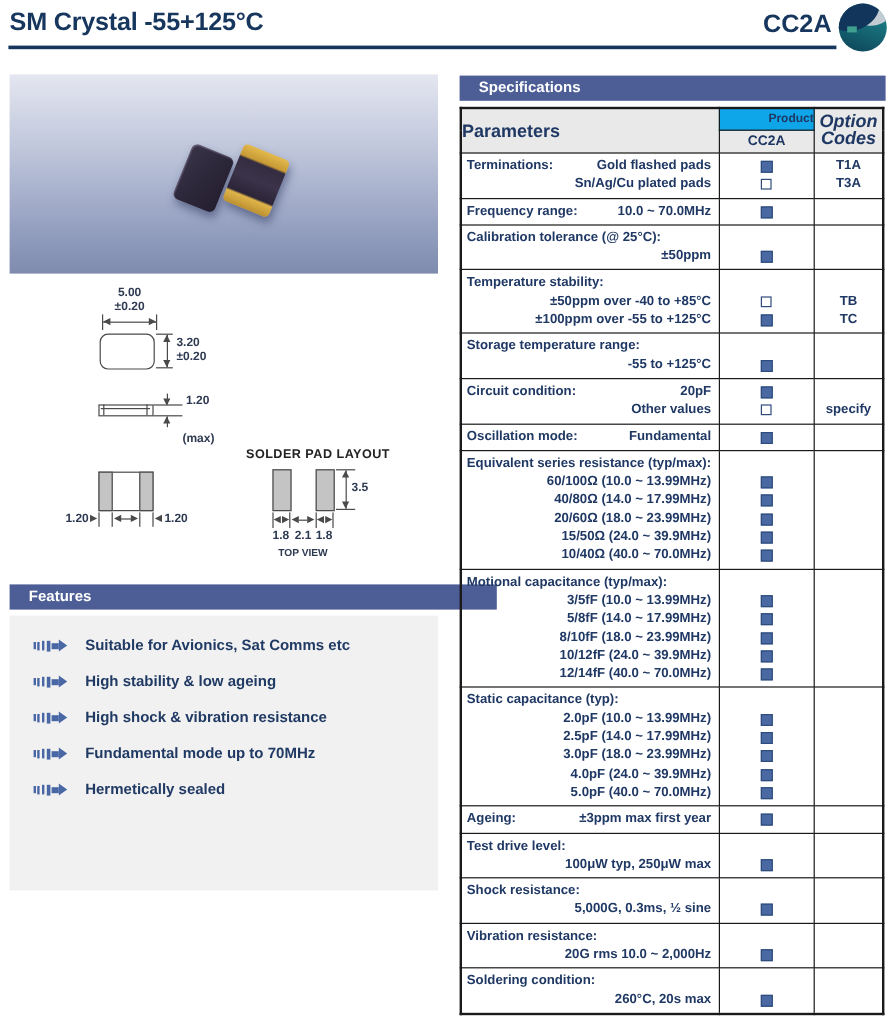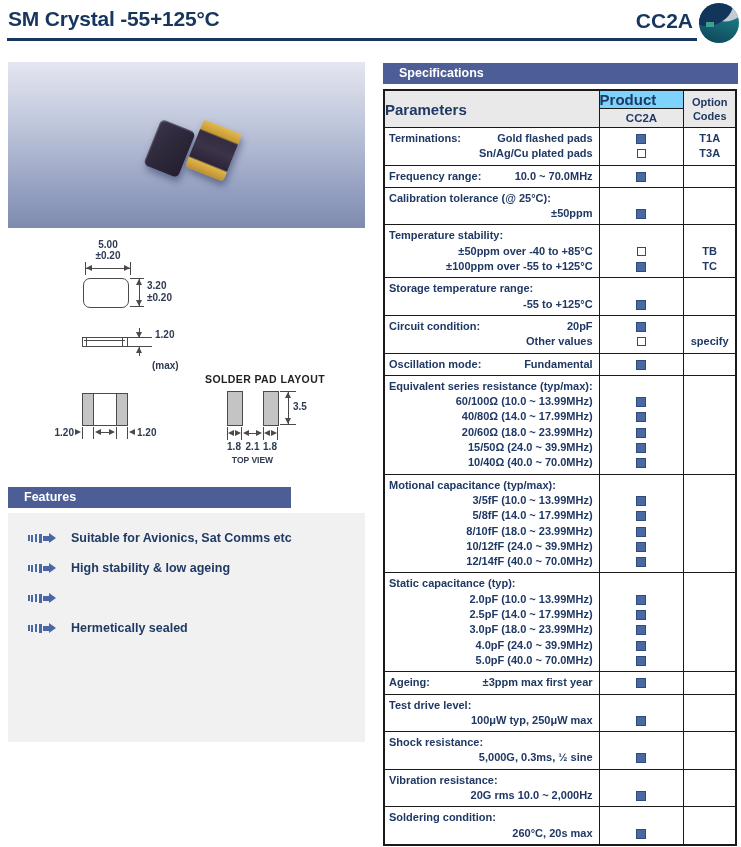--- a/index.html
+++ b/index.html
@@ -33,40 +33,40 @@
   .tri{position:absolute;width:0;height:0;}
   .tri-l{border-top:3px solid transparent;border-bottom:3px solid transparent;border-right:6px solid #4a4a4a;}
   .tri-r{border-top:3px solid transparent;border-bottom:3px solid transparent;border-left:6px solid #4a4a4a;}
   .tri-u{border-left:3px solid transparent;border-right:3px solid transparent;border-bottom:6px solid #4a4a4a;}
   .tri-d{border-left:3px solid transparent;border-right:3px solid transparent;border-top:6px solid #4a4a4a;}
   .outline-rect{position:absolute;border:1.5px solid #4a4a4a;background:#fff;}
   .pad{position:absolute;background:#C4C4C4;border:1px solid #4a4a4a;}
 
   
   .banner{position:absolute;background:#4C5E95;color:#fff;font-weight:bold;font-size:12.5px;line-height:21px;padding-left:16px;box-sizing:border-box;}
-  .features-banner{left:8px;top:487px;width:283px;height:21px;}
+  .features-banner{left:8px;top:487px;width:406px;height:21px;}
   .features-panel{position:absolute;left:8px;top:513px;width:357px;height:229px;background:#F1F1F1;box-sizing:border-box;padding-top:10px;}
   .feat-row{height:30px;display:flex;align-items:center;padding-left:20px;}
   .feat-text{margin-left:15px;font-size:12.5px;font-weight:bold;color:#203A64;}
   .feat-icon{display:inline-flex;align-items:center;}
   .fi-b{background:#4A67A5;margin-right:1.5px;}
   .fi-b1{width:1.5px;height:6px;}.fi-b2{width:2px;height:7px;}.fi-b3{width:2.5px;height:8px;}.fi-b4{width:3px;height:9px;}
   .fi-tail{width:6px;height:5px;background:#4A67A5;}
   .fi-head{width:0;height:0;border-top:5.5px solid transparent;border-bottom:5.5px solid transparent;border-left:7px solid #4A67A5;}
 
   
   .specs-banner{left:383px;top:63px;width:355px;height:21px;}
   .spec-table{position:absolute;left:383px;top:89px;width:354px;border-collapse:collapse;
               font-size:11px;font-weight:bold;color:#1F3864;}
   .spec-table th,.spec-table td{border:1px solid #1a1a1a;padding:0;}
   .spec-table{border:2px solid #1a1a1a;}
   .th-param{background:#E9E9E9;font-size:15px;text-align:left;padding-left:6px;width:187px;}
-  .th-prod{background:#7dd3fc;font-size:15px;text-align:left;height:17px;width:106px;}
+  .th-prod{background:#0ea5e9;font-size:10px;text-align:right;height:17px;width:106px;}
   .th-cc2a{background:#E9E9E9;font-size:11.5px;text-align:center;height:18px;}
-  .th-opt{background:#E9E9E9;font-size:11px;text-align:center;width:61px;line-height:14px;}
+  .th-opt{background:#E9E9E9;font-size:15px;text-align:center;width:61px;line-height:14px;font-style:italic;}
   .cell-param{padding:3px 6px 3px 4px !important;}
   .cell-marker{text-align:center;vertical-align:top;padding:3px 0 !important;}
   .cell-code{text-align:center;vertical-align:top;padding:3px 0 !important;}
   .ln{line-height:15.3px;height:15.3px;display:flex;justify-content:space-between;white-space:nowrap;}
   .cell-marker .ln,.cell-code .ln{display:block;text-align:center;}
   .lbl{font-weight:bold;}
   .val{margin-left:auto;font-weight:bold;}
   .sq-f{display:inline-block;width:8px;height:8px;background:#4A69A3;border:1px solid #2F4B7C;margin-top:3px;}
   .sq-o{display:inline-block;width:7px;height:7px;background:#fff;border:1.6px solid #2F4B7C;margin-top:3px;}
 </style>
@@ -189,20 +189,32 @@
       </div>
       <div class="feat-row">
         <span class="feat-icon">
           <span class="fi-b fi-b1"></span>
           <span class="fi-b fi-b2"></span>
           <span class="fi-b fi-b3"></span>
           <span class="fi-b fi-b4"></span>
           <span class="fi-tail"></span>
           <span class="fi-head"></span>
         </span>
+        <span class="feat-text">High shock &amp; vibration resistance</span>
+      </div>
+      <div class="feat-row">
+        <span class="feat-icon">
+          <span class="fi-b fi-b1"></span>
+          <span class="fi-b fi-b2"></span>
+          <span class="fi-b fi-b3"></span>
+          <span class="fi-b fi-b4"></span>
+          <span class="fi-tail"></span>
+          <span class="fi-head"></span>
+        </span>
+        <span class="feat-text">Fundamental mode up to 70MHz</span>
       </div>
       <div class="feat-row">
         <span class="feat-icon">
           <span class="fi-b fi-b1"></span>
           <span class="fi-b fi-b2"></span>
           <span class="fi-b fi-b3"></span>
           <span class="fi-b fi-b4"></span>
           <span class="fi-tail"></span>
           <span class="fi-head"></span>
         </span>

